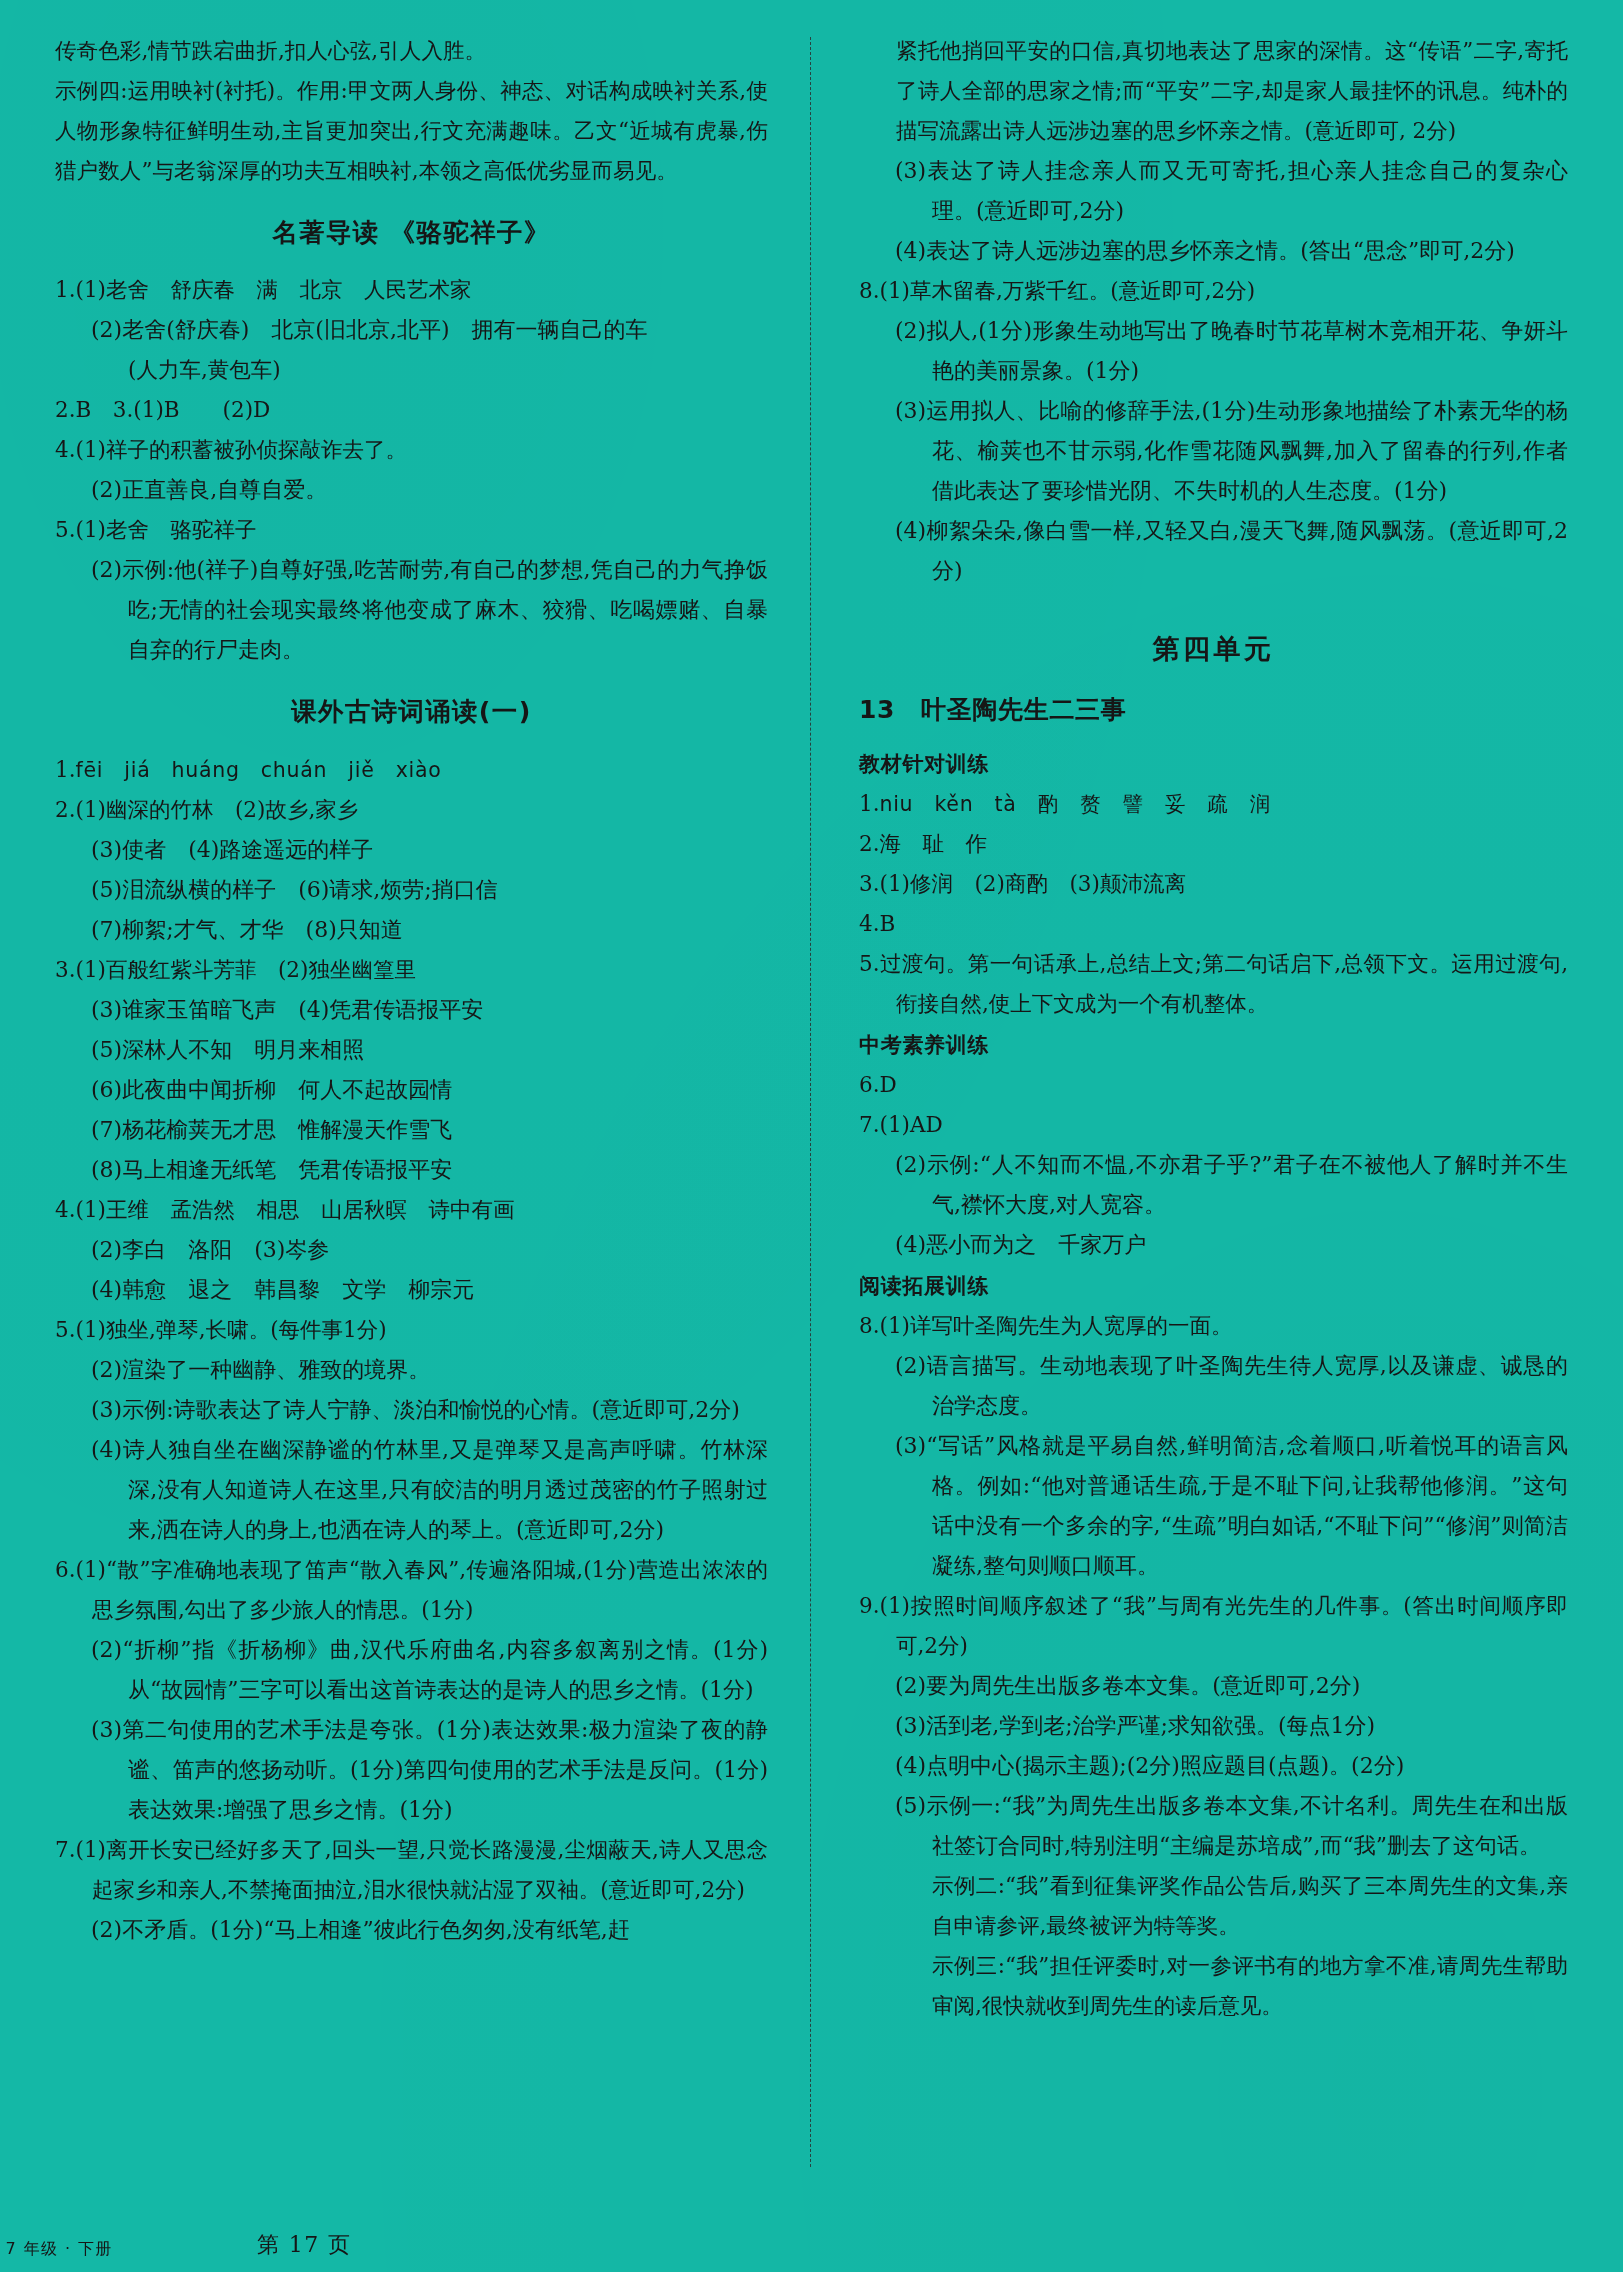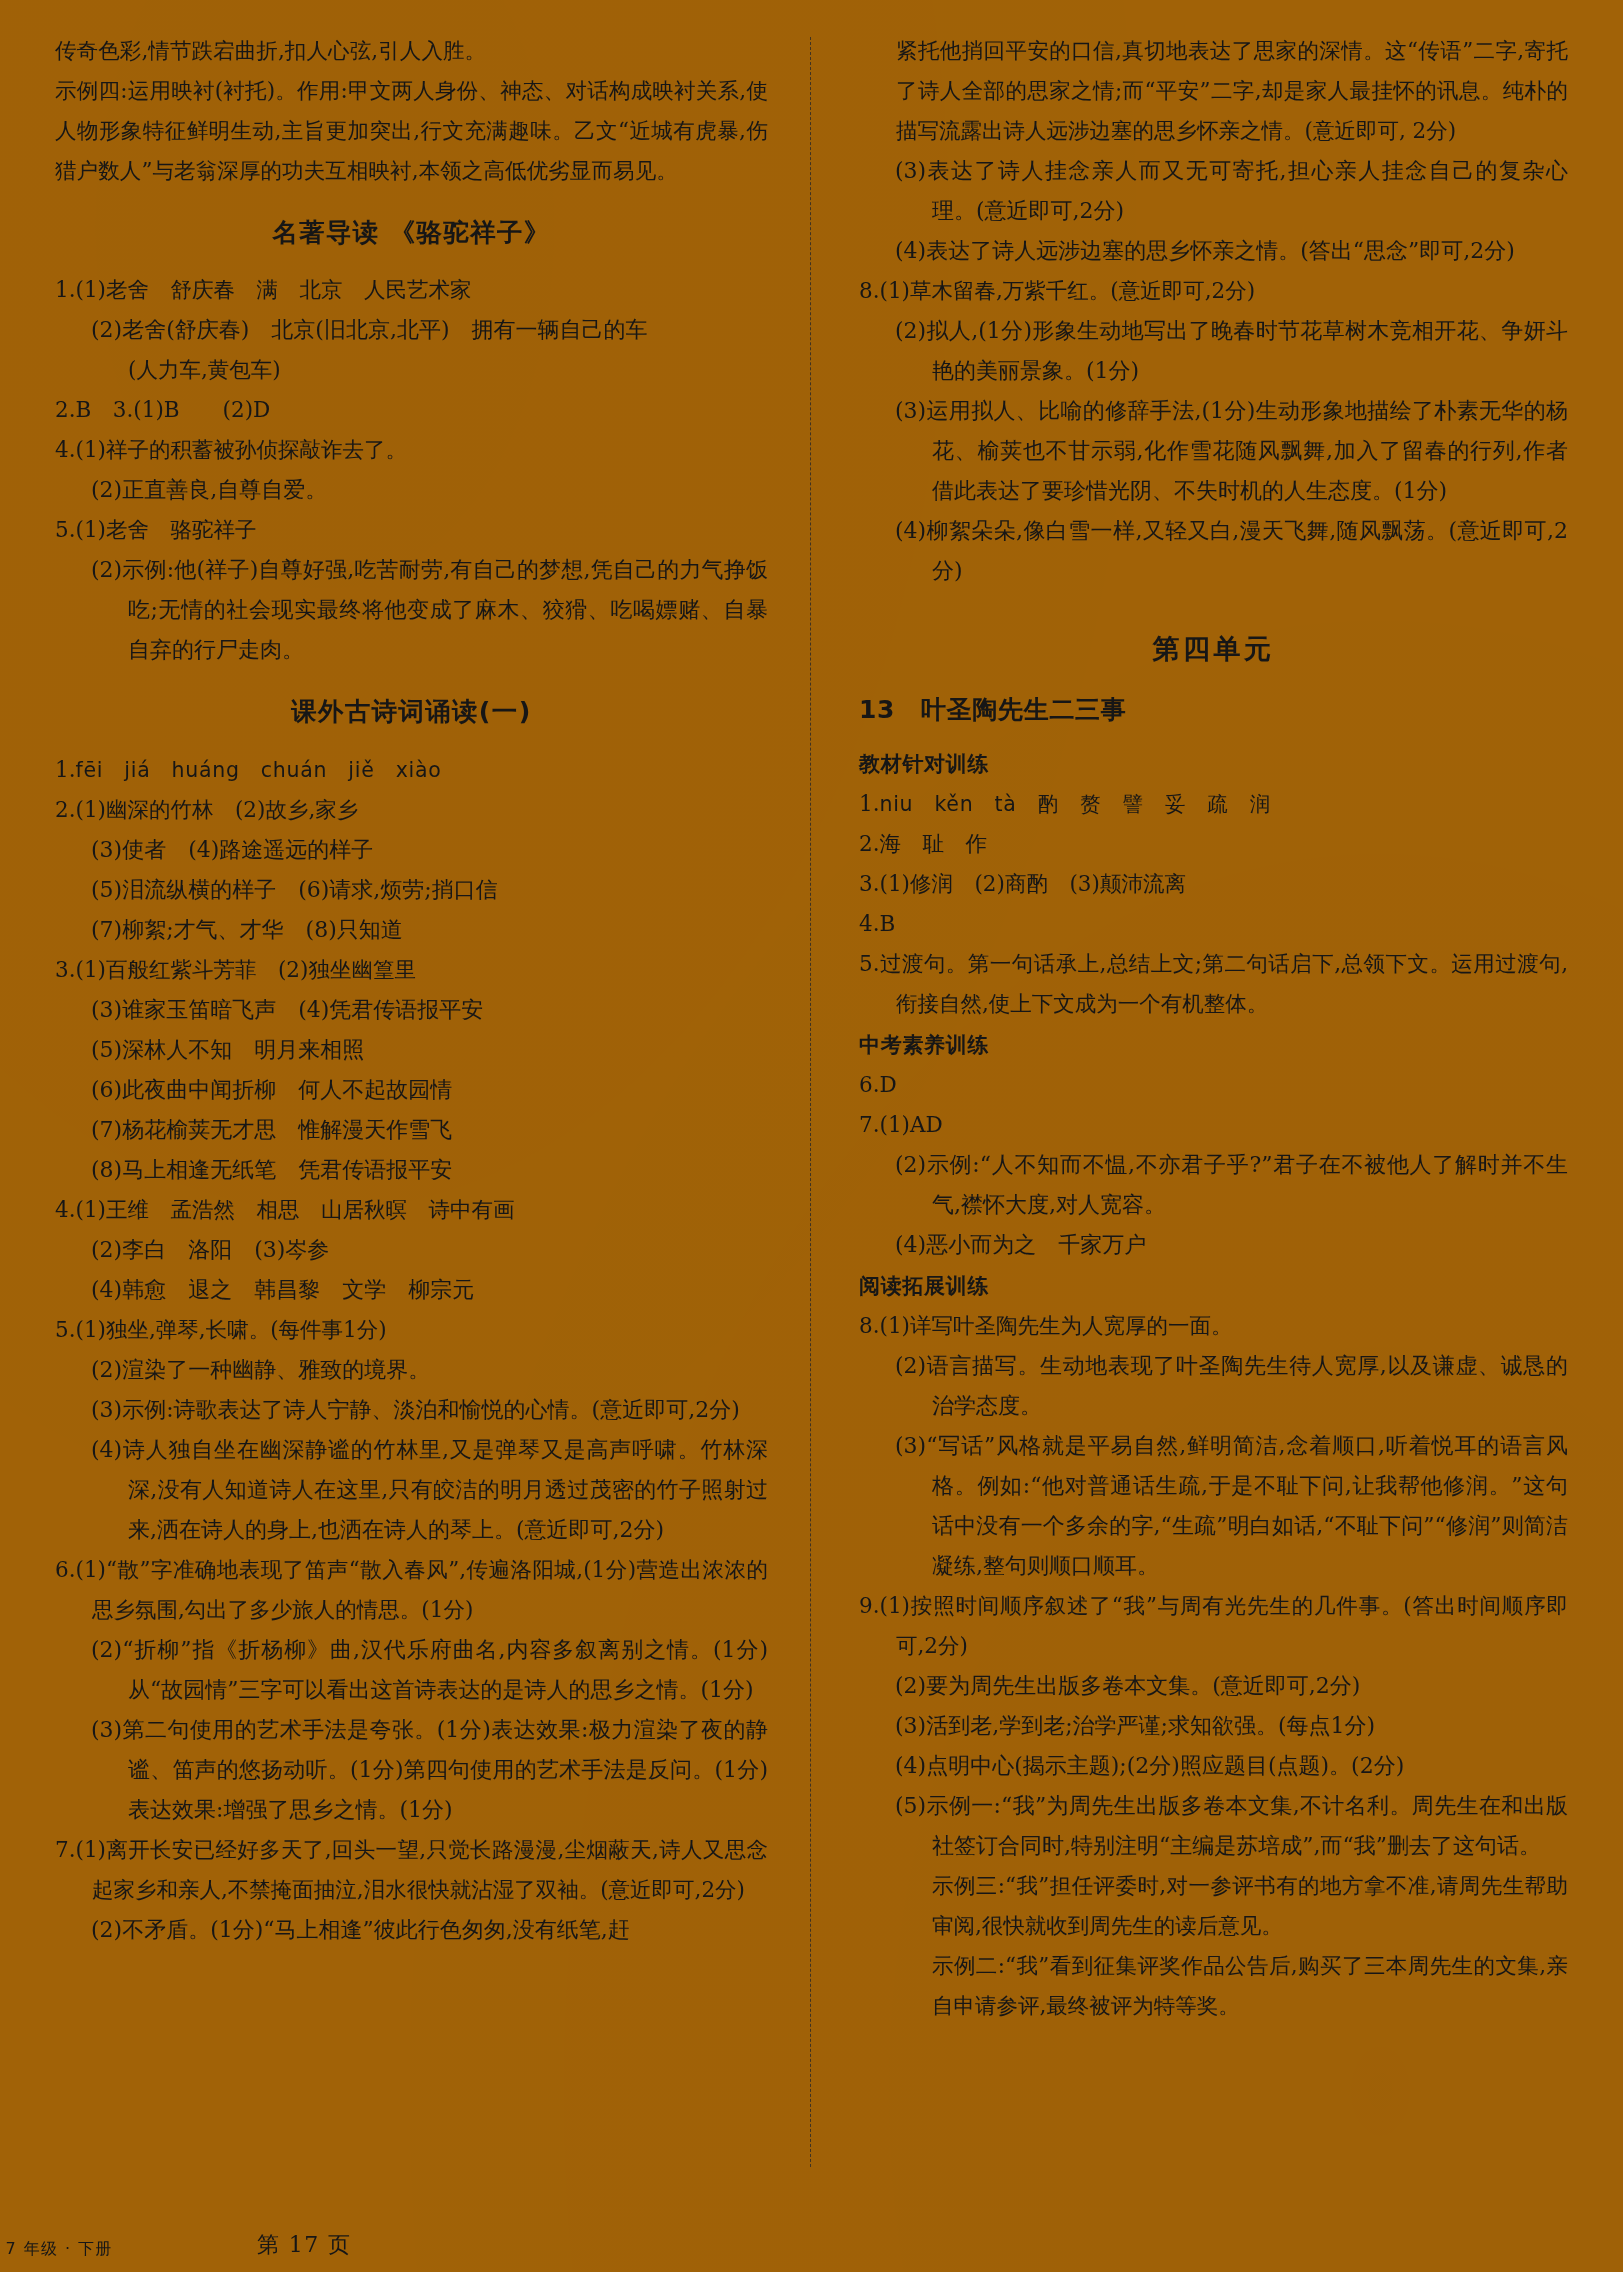--- a/index.html
+++ b/index.html
@@ -10,21 +10,21 @@
   body {
     width: 1624px; height: 2273px;
     font-family: "DejaVu Serif", "Liberation Serif", serif;
     color: #161616;
     position: relative;
     overflow: hidden;
   }
   .page {
     position: absolute;
     inset: 0;
-    background: #a16207;
+    background: #14b8a6;
   }
   
   .scan-tint {
     position: absolute; inset: 0;
     background:
       radial-gradient(ellipse at 20% 10%, rgba(0,0,0,0.012), rgba(0,0,0,0) 60%),
       radial-gradient(ellipse at 85% 92%, rgba(0,0,0,0.015), rgba(0,0,0,0) 62%);
     pointer-events: none;
   }
   .columns {
@@ -287,22 +287,22 @@
       </p>
       <p class="sub">(2)语言描写。生动地表现了叶圣陶先生待人宽厚,以及谦虚、诚恳的治学态度。</p>
       <p class="sub">(3)“写话”风格就是平易自然,鲜明简洁,念着顺口,听着悦耳的语言风格。例如:“他对普通话生疏,于是不耻下问,让我帮他修润。”这句话中没有一个多余的字,“生疏”明白如话,“不耻下问”“修润”则简洁凝练,整句则顺口顺耳。</p>
       <p class="item">
         <span>9.</span><span>(1)按照时间顺序叙述了“我”与周有光先生的几件事。(答出时间顺序即可,2分)</span>
       </p>
       <p class="sub">(2)要为周先生出版多卷本文集。(意近即可,2分)</p>
       <p class="sub">(3)活到老,学到老;治学严谨;求知欲强。(每点1分)</p>
       <p class="sub">(4)点明中心(揭示主题);(2分)照应题目(点题)。(2分)</p>
       <p class="sub">(5)示例一:“我”为周先生出版多卷本文集,不计名利。周先生在和出版社签订合同时,特别注明“主编是苏培成”,而“我”删去了这句话。</p>
+      <p class="sub2">示例二:“我”看到征集评奖作品公告后,购买了三本周先生的文集,亲自申请参评,最终被评为特等奖。</p>
       <p class="sub2">示例三:“我”担任评委时,对一参评书有的地方拿不准,请周先生帮助审阅,很快就收到周先生的读后意见。</p>
-      <p class="sub2">示例二:“我”看到征集评奖作品公告后,购买了三本周先生的文集,亲自申请参评,最终被评为特等奖。</p>
 
     </div>
   </div>
 
   <div class="footer">
     <div class="footer-left">7 年级 · 下册</div>
     <div class="footer-page">第 17 页</div>
   </div>
 </div>
 

